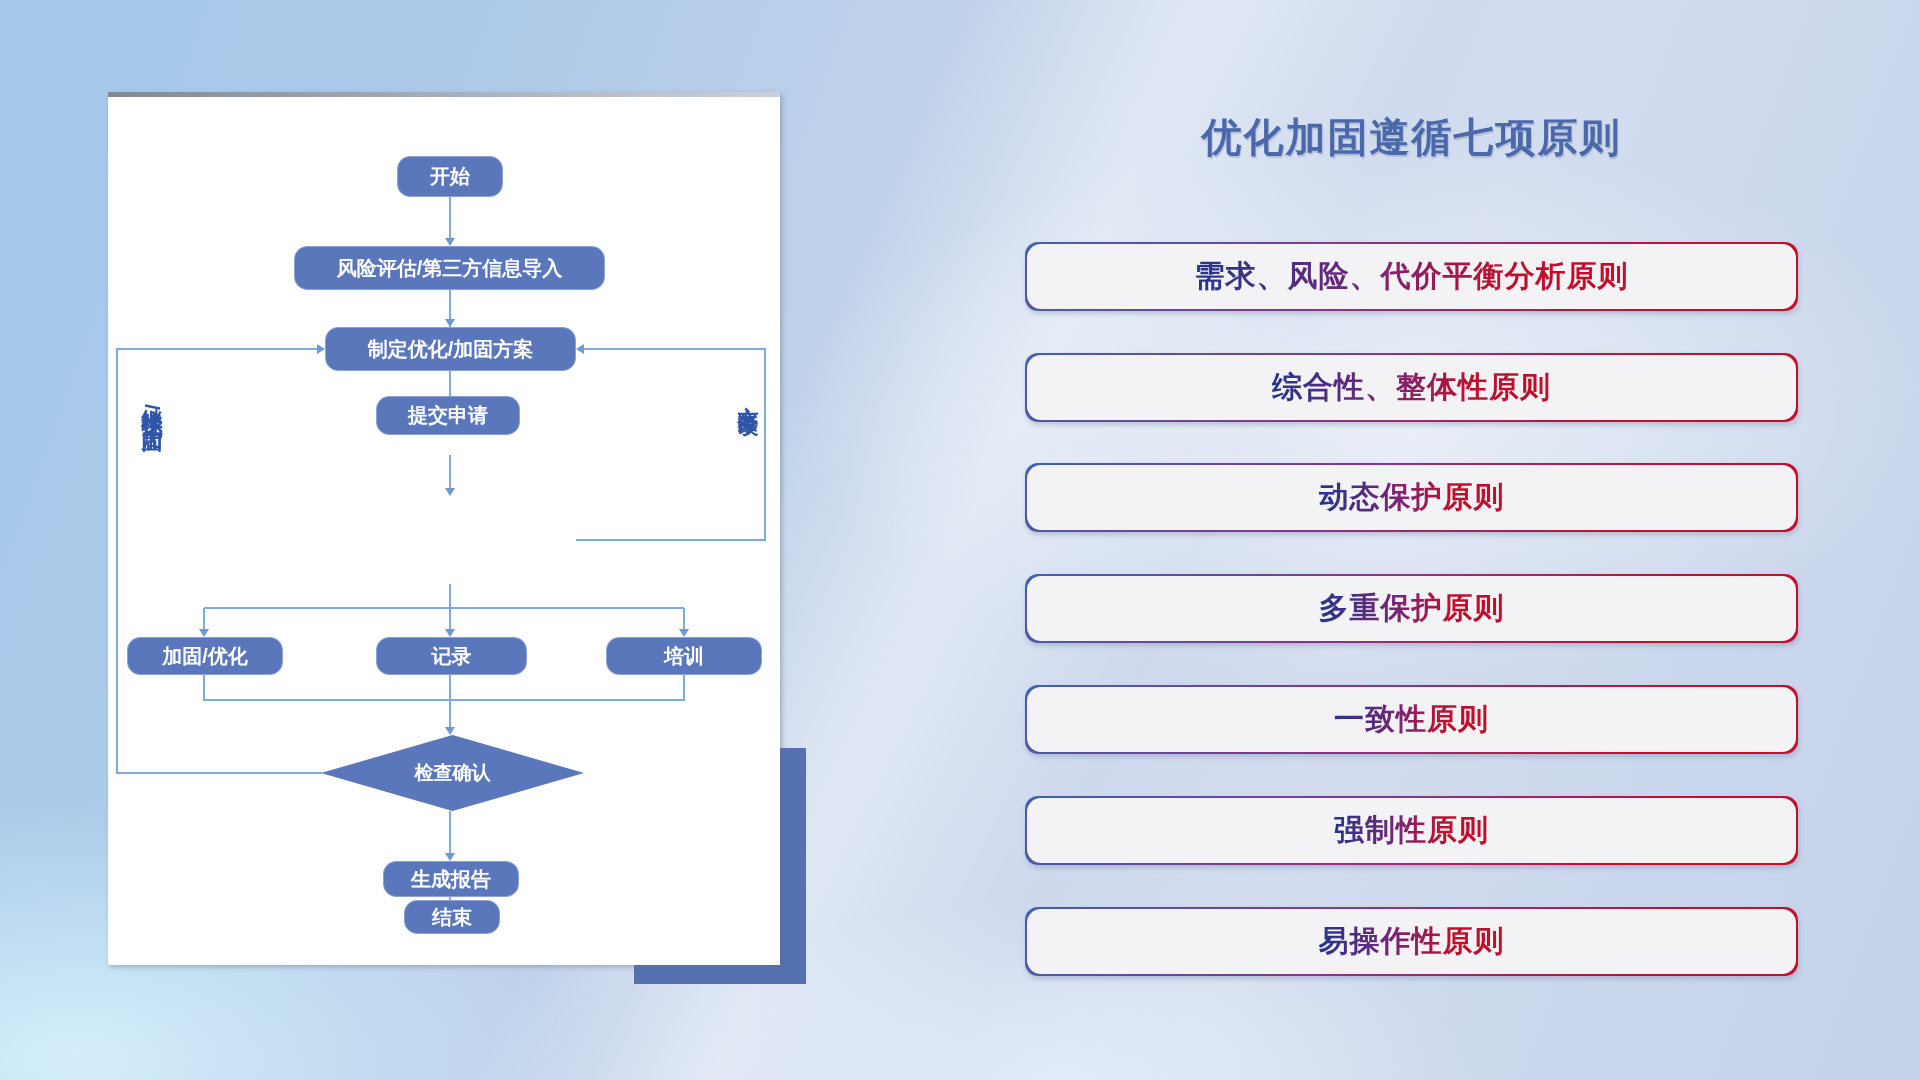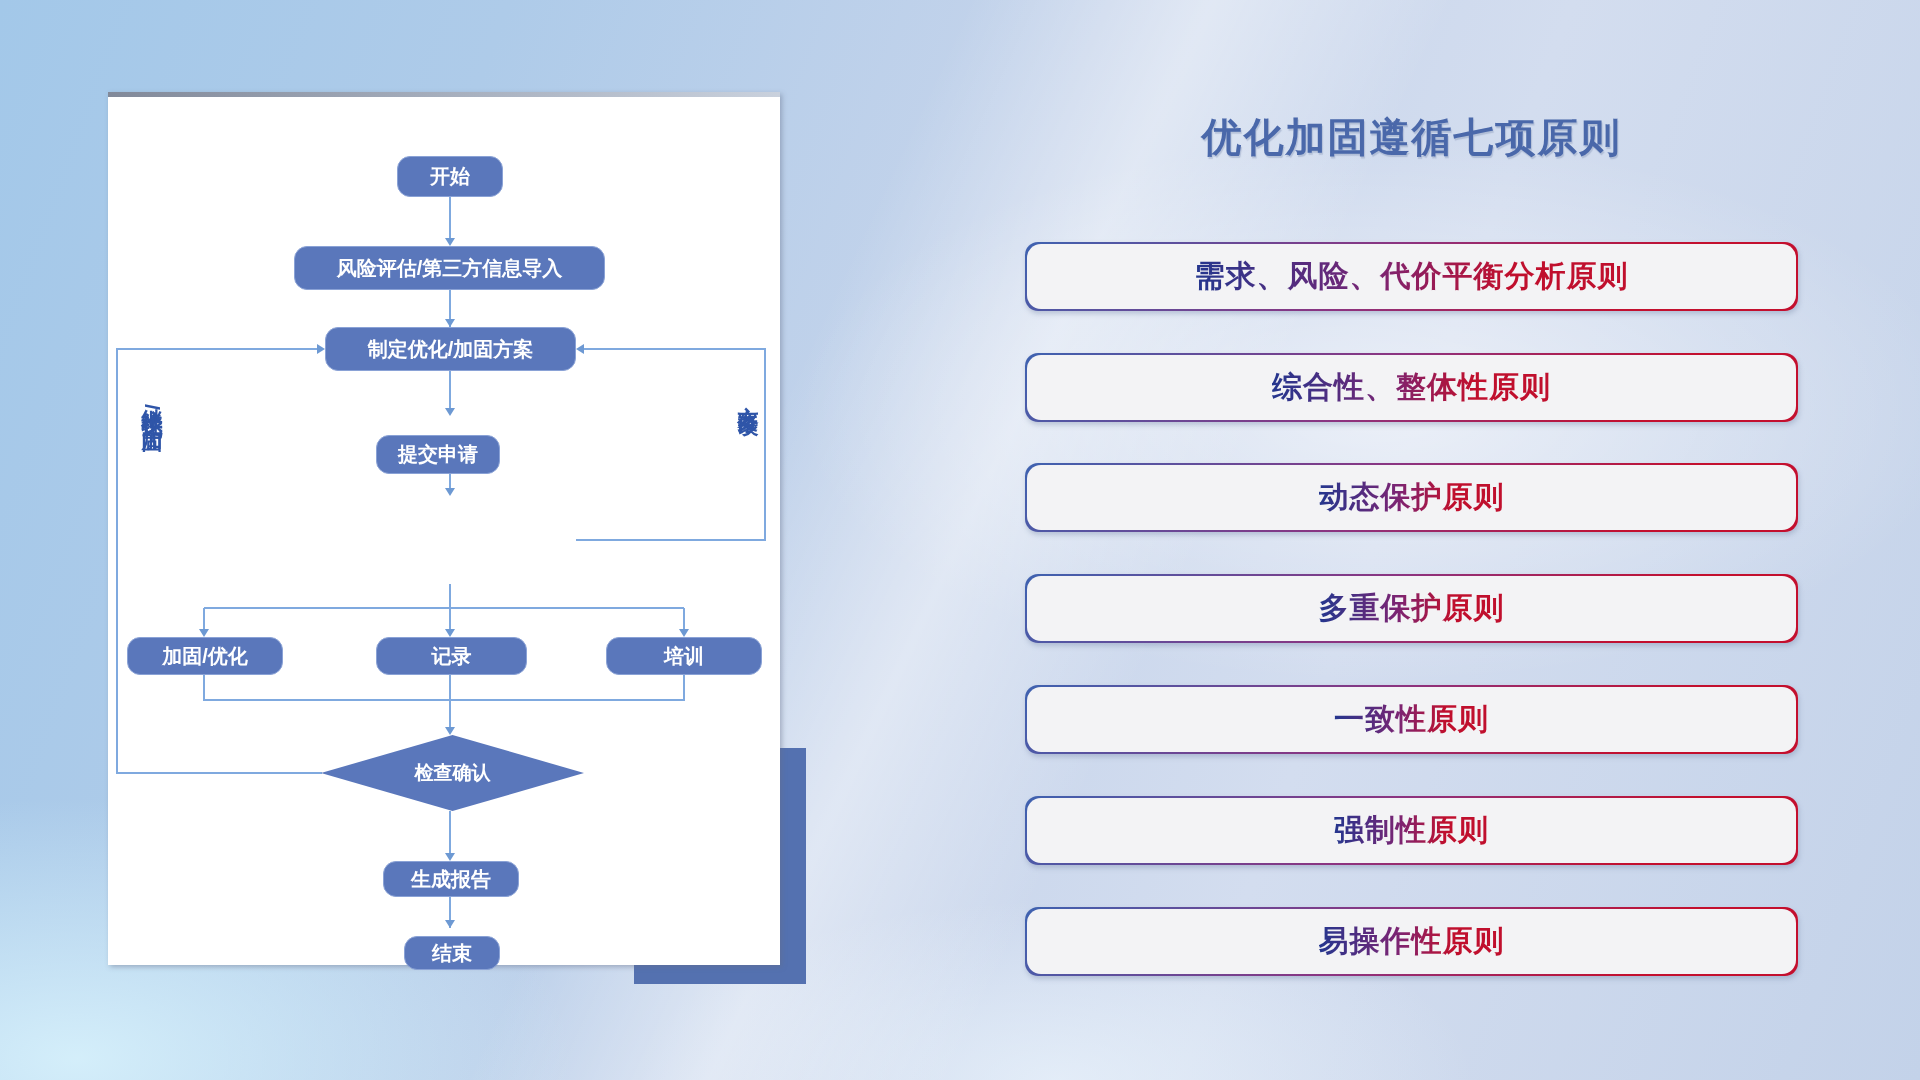--- a/index.html
+++ b/index.html
@@ -39,28 +39,28 @@
   .diamond {
     position:absolute; display:flex; align-items:center; justify-content:center;
     background:#5a77bb;
     clip-path: polygon(50% 0, 100% 50%, 50% 100%, 0 50%);
     color:#ffffff; font-weight:bold; font-size:19px; text-align:center;
   }
 
   .n-start   { left:289px; top:64px;  width:106px; height:41px; }
   .n-risk    { left:186px; top:154px; width:311px; height:44px; }
   .n-plan    { left:217px; top:235px; width:251px; height:44px; }
-  .n-submit  { left:268px; top:343px; width:124px; height:39px; }
+  .n-submit  { left:268px; top:304px; width:144px; height:39px; }
   .n-owner   { left:215px; top:404px; width:253px; height:88px; }
   .n-harden  { left:19px;  top:545px; width:156px; height:38px; }
   .n-record  { left:268px; top:545px; width:151px; height:38px; }
   .n-train   { left:498px; top:545px; width:156px; height:38px; }
   .n-check   { left:213px; top:643px; width:263px; height:76px; }
   .n-report  { left:275px; top:769px; width:136px; height:36px; }
-  .n-end     { left:296px; top:844px; width:96px;  height:34px; }
+  .n-end     { left:296px; top:808px; width:96px;  height:34px; }
 
   .vl { position:absolute; width:2px;  background:#7fa9df; }
   .hl { position:absolute; height:2px; background:#7fa9df; }
 
   .ad { position:absolute; width:0; height:0;
         border-left:5px solid transparent; border-right:5px solid transparent;
         border-top:8px solid #6d99d3; }
   .ar { position:absolute; width:0; height:0;
         border-top:5px solid transparent; border-bottom:5px solid transparent;
         border-left:8px solid #6d99d3; }

